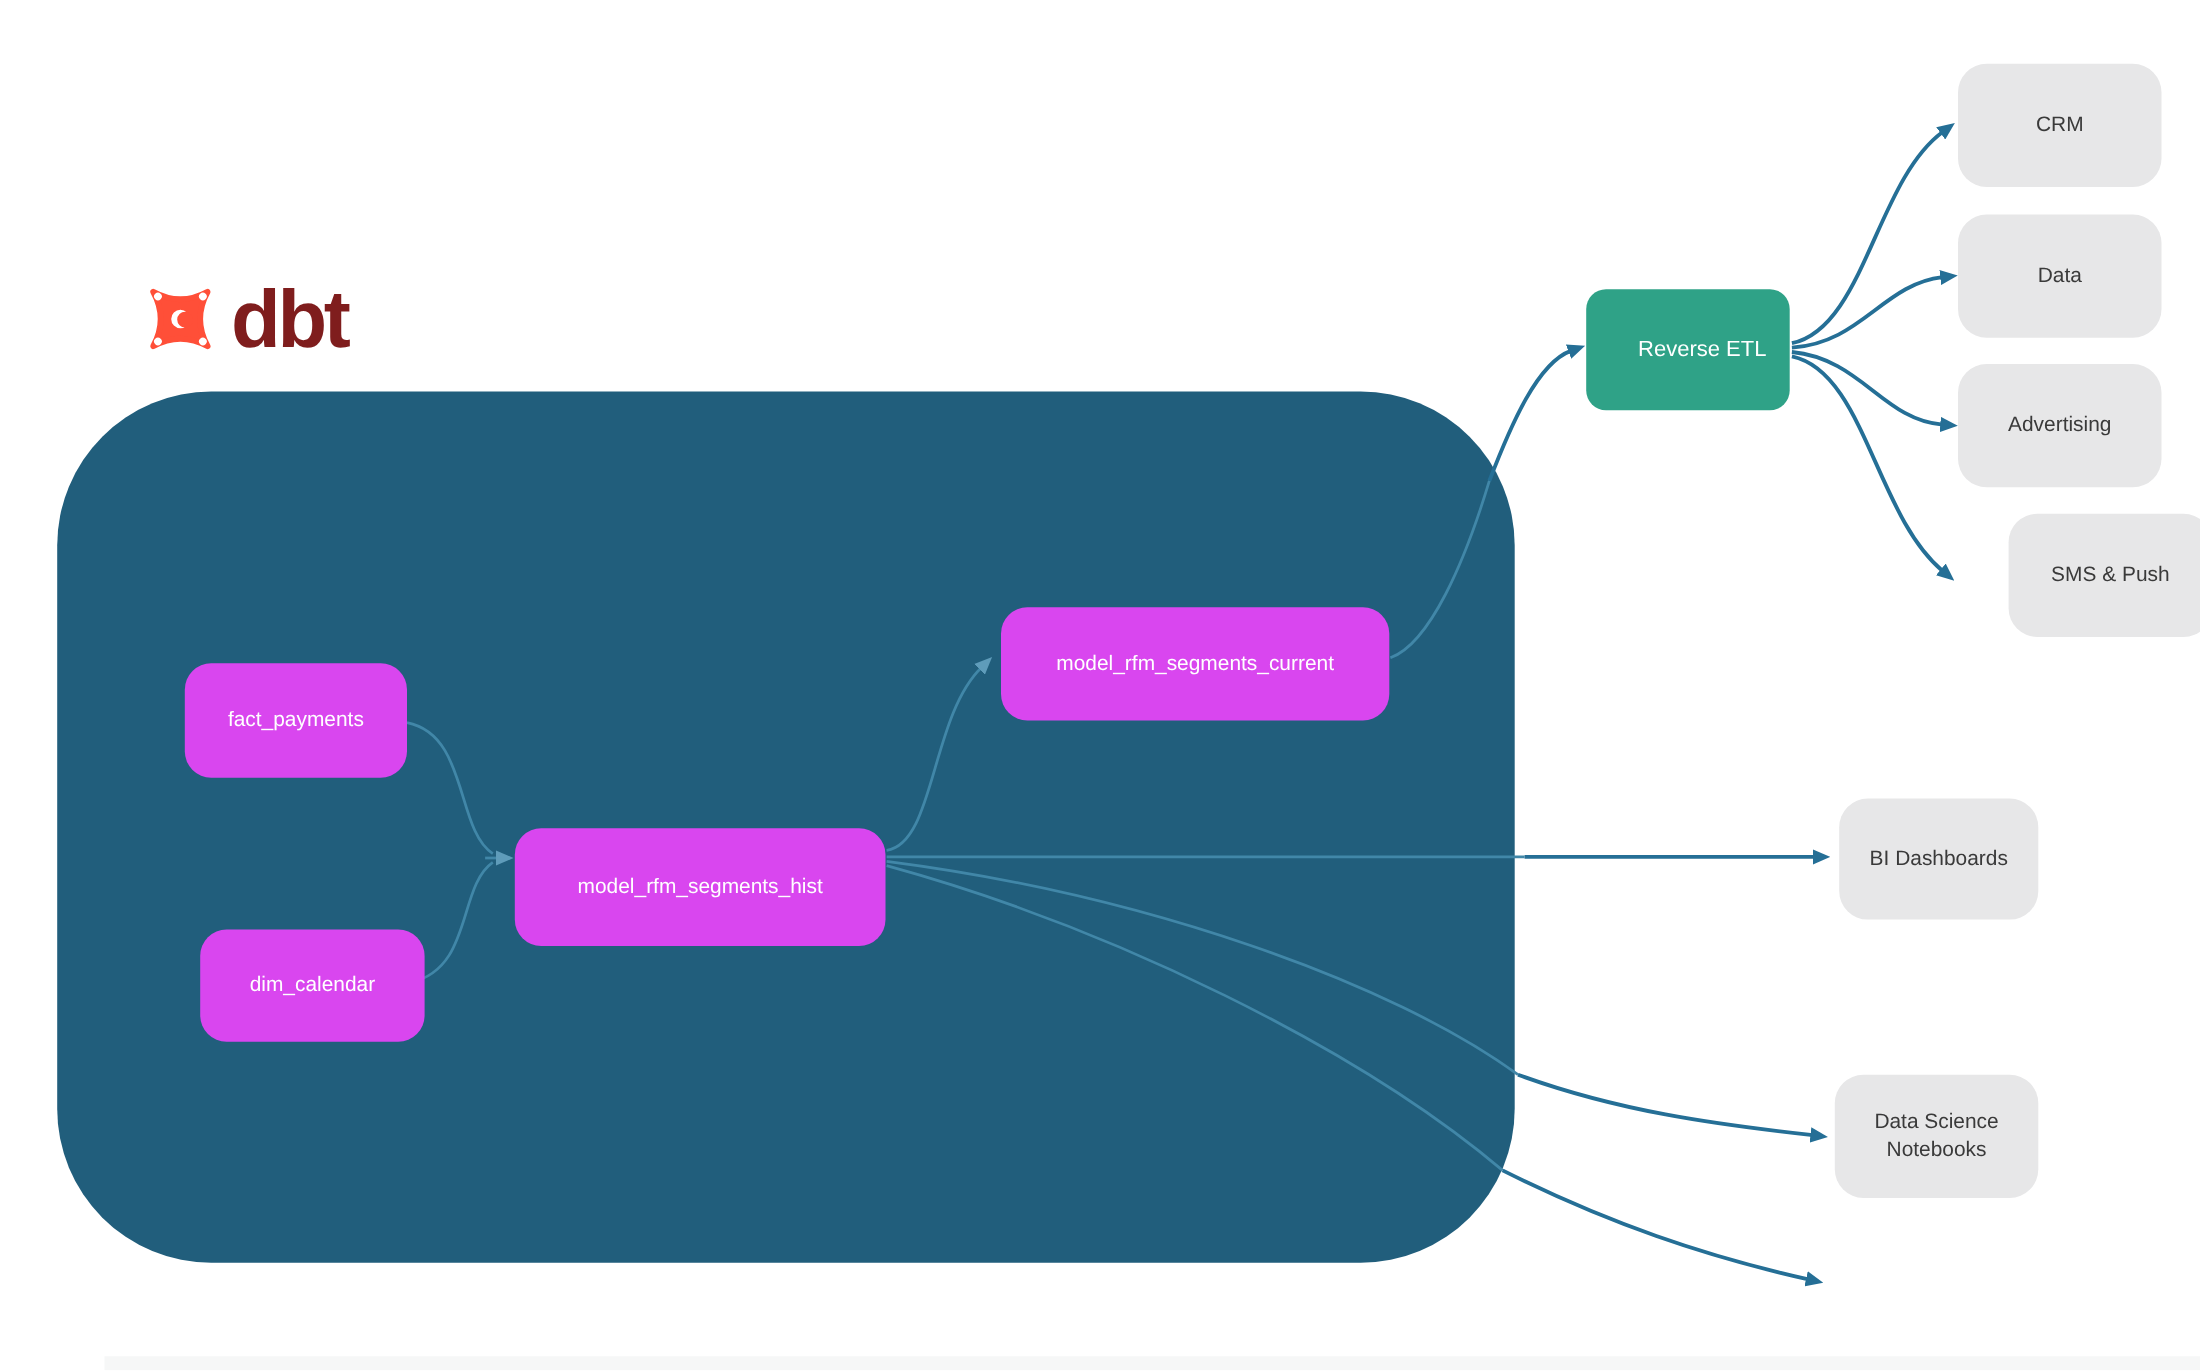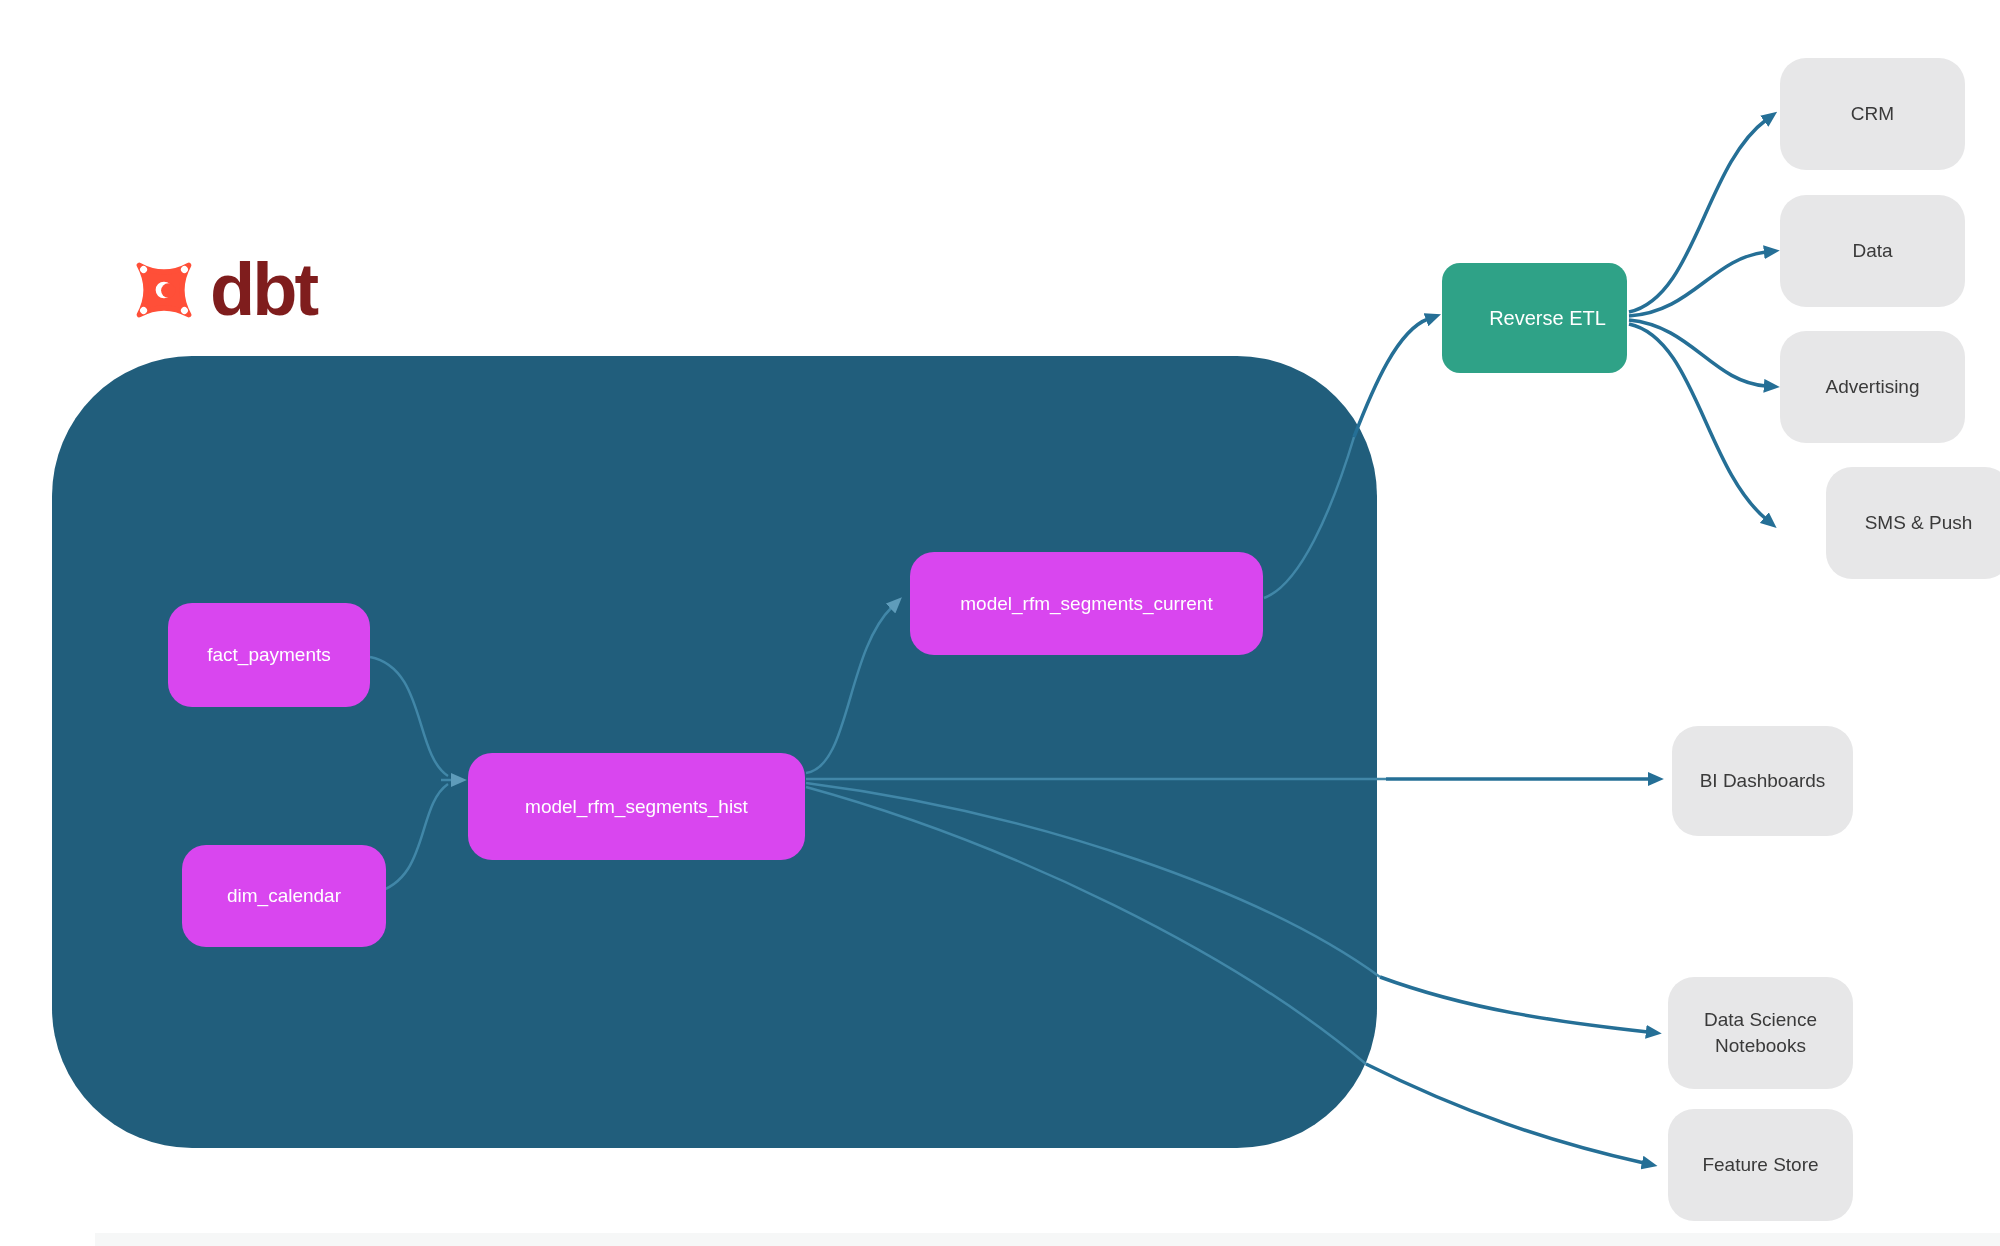--- a/index.html
+++ b/index.html
@@ -104,15 +104,14 @@
   <div class="node node-model n-current">model_rfm_segments_current</div>
 
   <div class="node node-activation n-retl">Reverse ETL</div>
 
   <div class="node node-dest n-crm">CRM</div>
   <div class="node node-dest n-email">Data</div>
   <div class="node node-dest n-adv">Advertising</div>
   <div class="node node-dest n-sms">SMS &amp; Push</div>
   <div class="node node-dest n-bi">BI Dashboards</div>
   <div class="node node-dest n-ds">Data Science Notebooks</div>
-  <div class="node node-dest n-fs">Feature Store</div>
 
 </div>
 
 </body></html>

